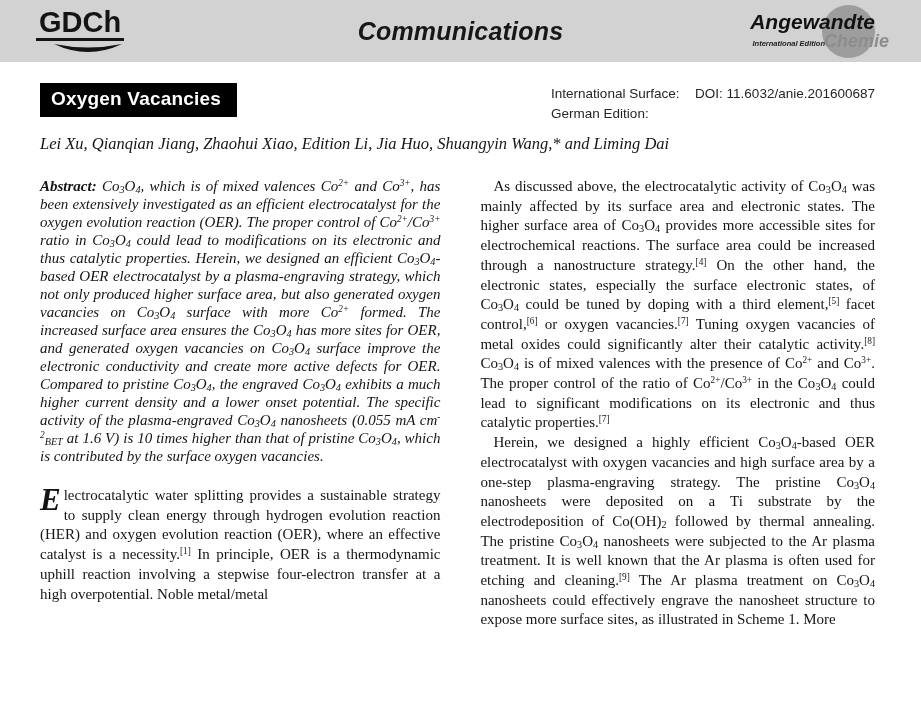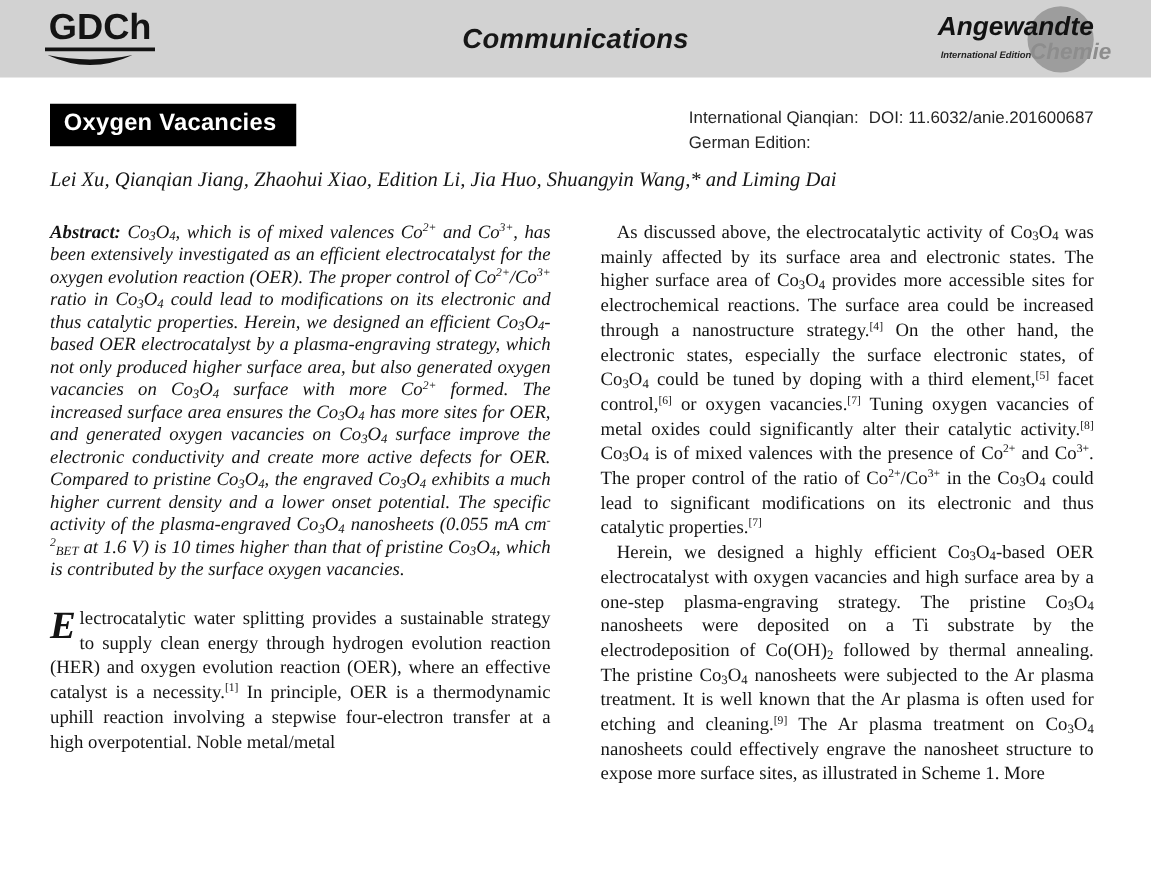--- a/index.html
+++ b/index.html
@@ -1,24 +1,24 @@
 <!DOCTYPE html>
 <html><head>
 <meta charset="utf-8">
 <style>
   * { margin:0; padding:0; box-sizing:border-box; }
   html,body { width:921px; height:709px; background:#ffffff; overflow:hidden; }
   .page { width:921px; height:709px; background:#fff; position:relative; font-family:"Liberation Serif", serif; color:#161616; }
 
   
   .band { position:relative; height:62px; background:#d2d2d2; display:flex; align-items:center; padding:0 36px; }
-  .gdch { display:flex; flex-direction:column; align-items:flex-start; margin-top:2px; }
+  .gdch { display:flex; flex-direction:column; align-items:flex-end; margin-top:2px; }
   .gdch-text { font-family:"Liberation Sans", sans-serif; font-weight:700; font-size:29px; line-height:29px; color:#141414; border-bottom:3px solid #141414; padding:0 3px 1px 3px; }
   .gdch-arc { margin-top:1px; }
-  .comm { position:absolute; left:50%; transform:translateX(-50%); font-family:"Liberation Sans", sans-serif; font-style:italic; font-weight:700; font-size:22px; color:#171717; letter-spacing:0.2px; }
+  .comm { position:absolute; left:50%; transform:translateX(-50%); font-family:"Liberation Sans", sans-serif; font-style:italic; font-weight:700; font-size:25px; color:#171717; letter-spacing:0.2px; }
   .ang { position:absolute; right:30px; top:3px; width:160px; height:58px; }
   .ang-circle { position:absolute; top:2px; right:16px; width:53px; height:53px; border-radius:50%; background:#9d9d9d; }
   .ang-1 { position:absolute; top:7px; right:16px; font-family:"Liberation Sans", sans-serif; font-style:italic; font-weight:700; font-size:21px; color:#121212; }
   .ang-2 { position:absolute; top:36px; right:66px; font-family:"Liberation Sans", sans-serif; font-style:italic; font-weight:700; font-size:7.5px; color:#222; }
   .ang-3 { position:absolute; top:28px; right:2px; font-family:"Liberation Sans", sans-serif; font-style:italic; font-weight:700; font-size:18px; color:#8d8d8d; }
 
   
   .content { padding:0 46px 0 40px; }
   .meta-row { display:flex; justify-content:space-between; align-items:flex-start; margin-top:21px; }
   .badge { background:#000; color:#fff; font-family:"Liberation Sans", sans-serif; font-weight:700; font-size:19px; padding:5px 16px 7px 11px; letter-spacing:0.2px; }
@@ -61,21 +61,21 @@
       <div class="ang-2">International Edition</div>
       <div class="ang-3">Chemie</div>
     </div>
   </div>
 
   <div class="content">
 
     <div class="meta-row">
       <span class="badge">Oxygen Vacancies</span>
       <div class="doi">
-        <span>International Qianqian:</span>
+        <span>International Surface:</span>
         <span>DOI: 11.6032/anie.201600687</span>
         <span>German Edition:</span>
       </div>
     </div>
 
     <div class="authors">Lei Xu, Qianqian Jiang, Zhaohui Xiao, Edition Li, Jia Huo, Shuangyin Wang,* and Liming Dai</div>
 
     <div class="cols">
       <div class="col-l">
         <p class="abstract"><span class="ab-label">Abstract:</span><span> Co<sub>3</sub>O<sub>4</sub>, which is of mixed valences Co<sup>2+</sup> and Co<sup>3+</sup>, has been extensively investigated as an efficient electrocatalyst for the oxygen evolution reaction (OER). The proper control of Co<sup>2+</sup>/Co<sup>3+</sup> ratio in Co<sub>3</sub>O<sub>4</sub> could lead to modifications on its electronic and thus catalytic properties. Herein, we designed an efficient Co<sub>3</sub>O<sub>4</sub>-based OER electrocatalyst by a plasma-engraving strategy, which not only produced higher surface area, but also generated oxygen vacancies on Co<sub>3</sub>O<sub>4</sub> surface with more Co<sup>2+</sup> formed. The increased surface area ensures the Co<sub>3</sub>O<sub>4</sub> has more sites for OER, and generated oxygen vacancies on Co<sub>3</sub>O<sub>4</sub> surface improve the electronic conductivity and create more active defects for OER. Compared to pristine Co<sub>3</sub>O<sub>4</sub>, the engraved Co<sub>3</sub>O<sub>4</sub> exhibits a much higher current density and a lower onset potential. The specific activity of the plasma-engraved Co<sub>3</sub>O<sub>4</sub> nanosheets (0.055 mA cm<sup>-2</sup><sub>BET</sub> at 1.6 V) is 10 times higher than that of pristine Co<sub>3</sub>O<sub>4</sub>, which is contributed by the surface oxygen vacancies.</span></p>

